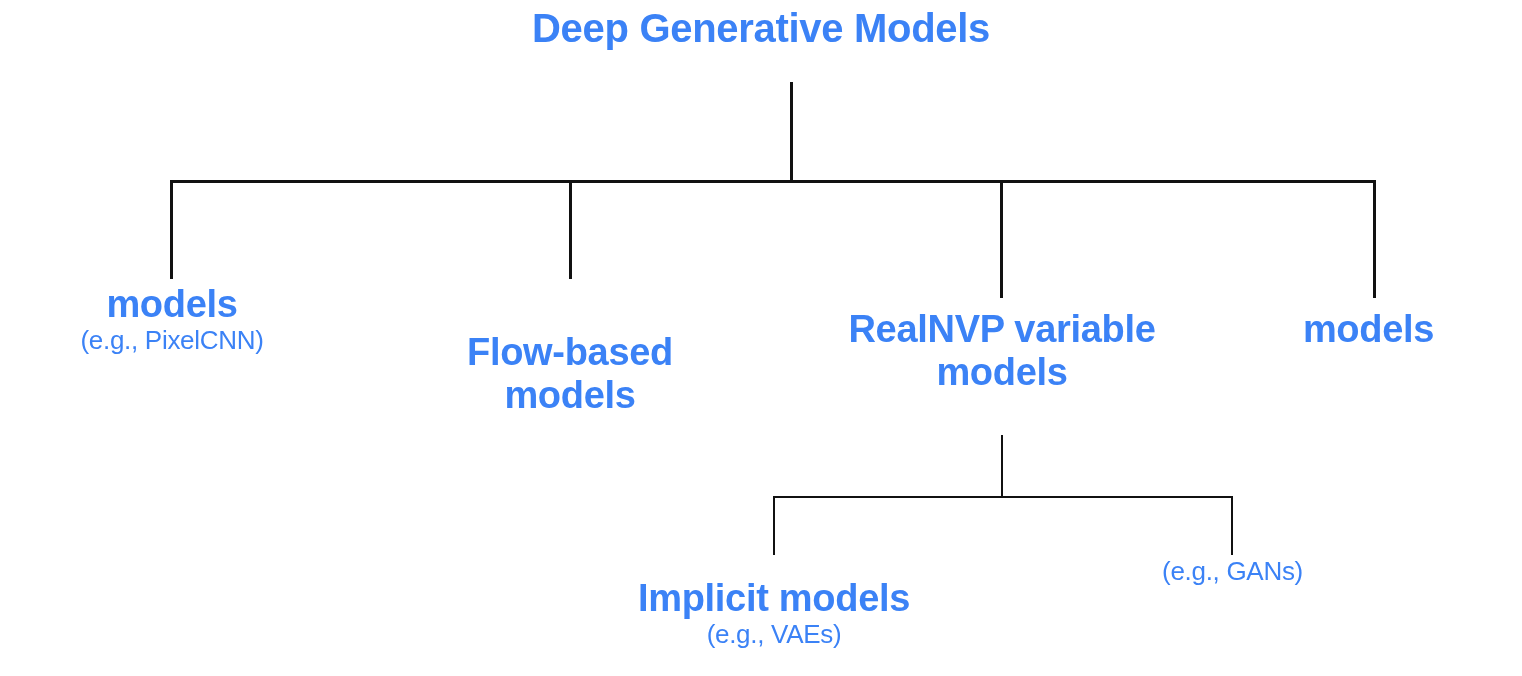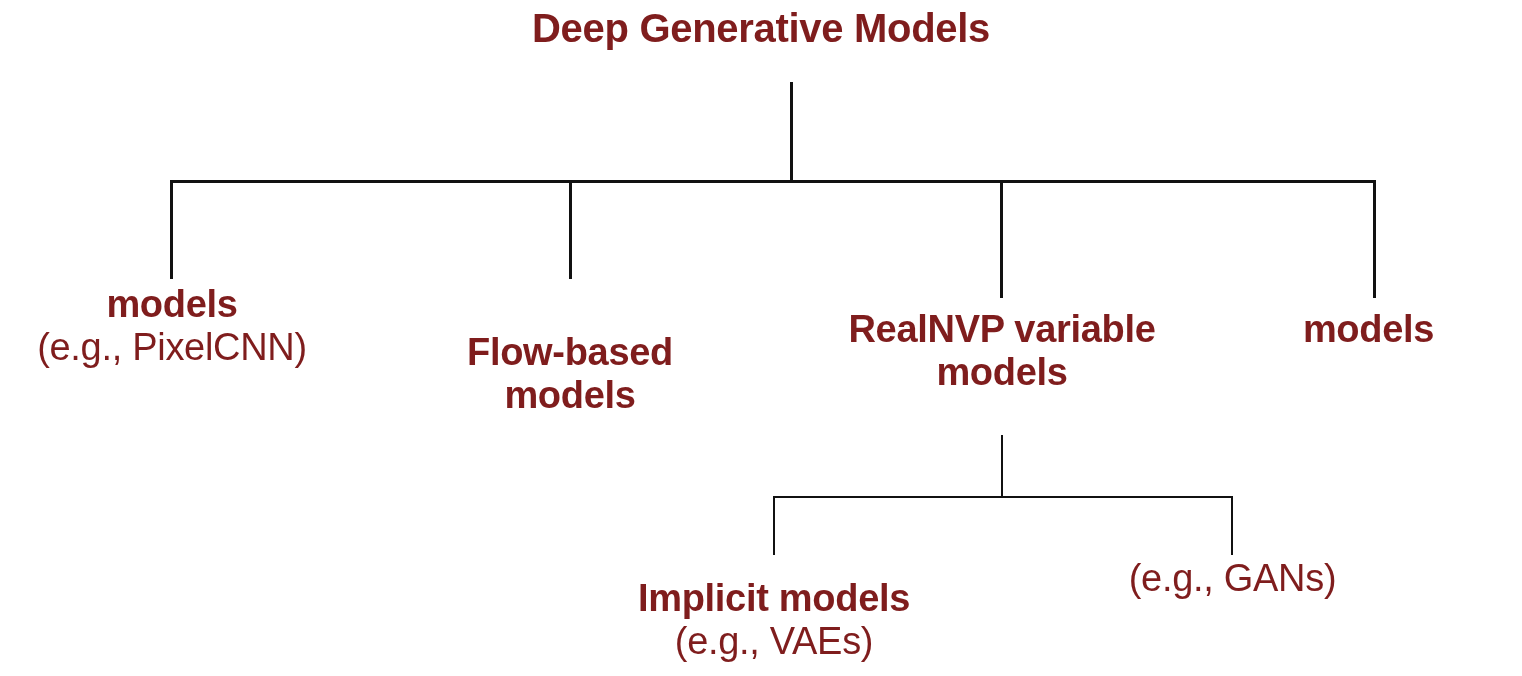--- a/index.html
+++ b/index.html
@@ -6,39 +6,39 @@
     margin: 0;
     padding: 0;
     background: #ffffff;
   }
   #canvas {
     position: relative;
     width: 1446px;
     height: 676px;
     background: #ffffff;
     font-family: "Liberation Sans", sans-serif;
-    color: #7f1d1d;
+    color: #3b82f6;
     overflow: hidden;
   }
 
   
   .node {
     position: absolute;
     text-align: center;
     line-height: 1.13;
   }
   .node .title-line {
     font-weight: bold;
     font-size: 38px;
     letter-spacing: -0.3px;
     white-space: nowrap;
   }
   .node .example-line {
     font-weight: normal;
-    font-size: 38px;
+    font-size: 26px;
     letter-spacing: -0.3px;
     white-space: nowrap;
   }
 
   
   #root-node {
     left: 0;
     top: 6px;
     width: 1522px;
   }

